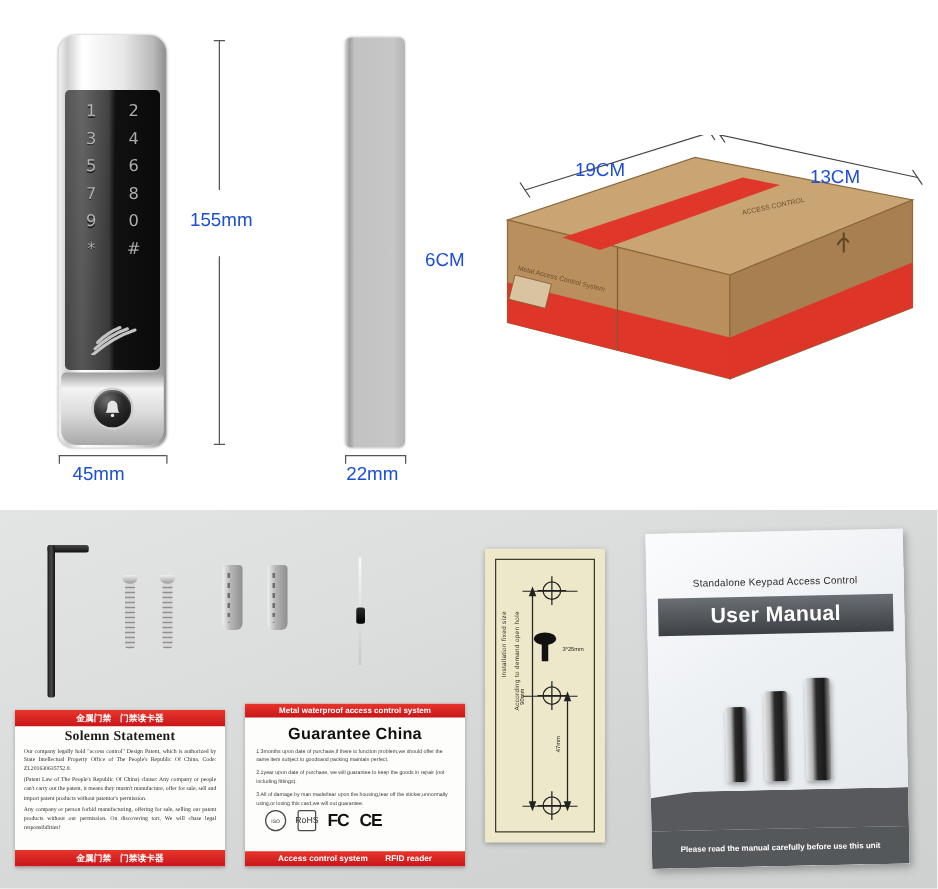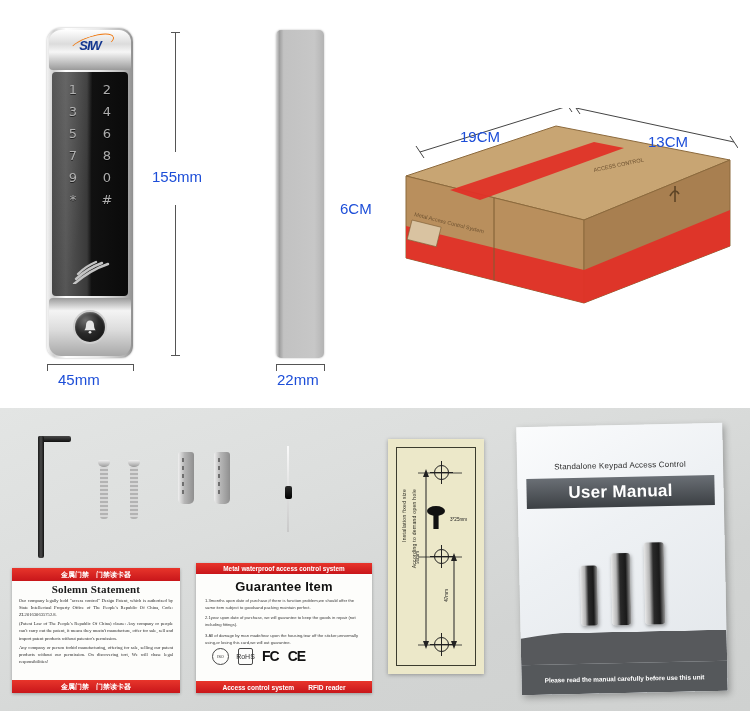--- a/index.html
+++ b/index.html
@@ -288,24 +288,20 @@
   }
   .manual-footer span { color: #fff; font-size: 6.4px; font-weight: bold; }
 </style>
 </head>
 <body>
 
 <div id="spec-panel">
 
   <div id="front-view">
     <div class="dev-body">
-      <div class="dev-top-cap">
-        <div class="logo-arc"></div>
-        <div class="logo">SIW</div>
-      </div>
 
       <div class="dev-screen">
         <div class="keypad">
           <div class="key">1</div>
           <div class="key">2</div>
           <div class="key">3</div>
           <div class="key">4</div>
           <div class="key">5</div>
           <div class="key">6</div>
           <div class="key">7</div>
@@ -430,21 +426,21 @@
     <div class="red-band" style="height:13px; font-size:7px;">金属门禁　门禁读卡器</div>
     <div class="solemn-title">Solemn Statement</div>
     <div class="solemn-body">Our company legally hold "access control" Design Patent, which is authorized by State Intellectual Property Office of The People's Republic Of China, Code: ZL201630635752.8.</div>
     <div class="solemn-body">(Patent Law of The People's Republic Of China) clause: Any company or people can't carry out the patent, it means they mustn't manufacture, offer for sale, sell and import patent products without patentor's permission.</div>
     <div class="solemn-body">Any company or person forbid manufacturing, offering for sale, selling our patent products without our permission. On discovering tort, We will chase legal responsibilities!</div>
     <div class="red-band" style="position:absolute; left:0; right:0; bottom:0; height:13px; font-size:7px;">金属门禁　门禁读卡器</div>
   </div>
 
   <div class="paper" id="guarantee-card">
     <div class="red-band" style="height:11px; font-size:6.4px;">Metal waterproof access control system</div>
-    <div class="guar-title">Guarantee Item</div>
+    <div class="guar-title">Guarantee China</div>
     <div class="guar-body">1.3months upon date of purchase,if there is function problem,we should offer the same item subject to goodsand packing maintain perfect.</div>
     <div class="guar-body">2.1year upon date of purchase, we will guarantee to keep the goods in repair (not including fittings).</div>
     <div class="guar-body">3.All of damage by man made/tear upon the housing,tear off the sticker,unnormally using,or losing this card,we will out guarantee.</div>
     <div class="cert-row">
       <div class="cert-circle">ISO</div>
       <div class="cert-box">RoHS</div>
       <div class="cert-text">FC</div>
       <div class="cert-text">CE</div>
     </div>
     <div class="red-band" style="position:absolute; left:0; right:0; bottom:0; height:12px; font-size:6.6px; gap:14px;">

